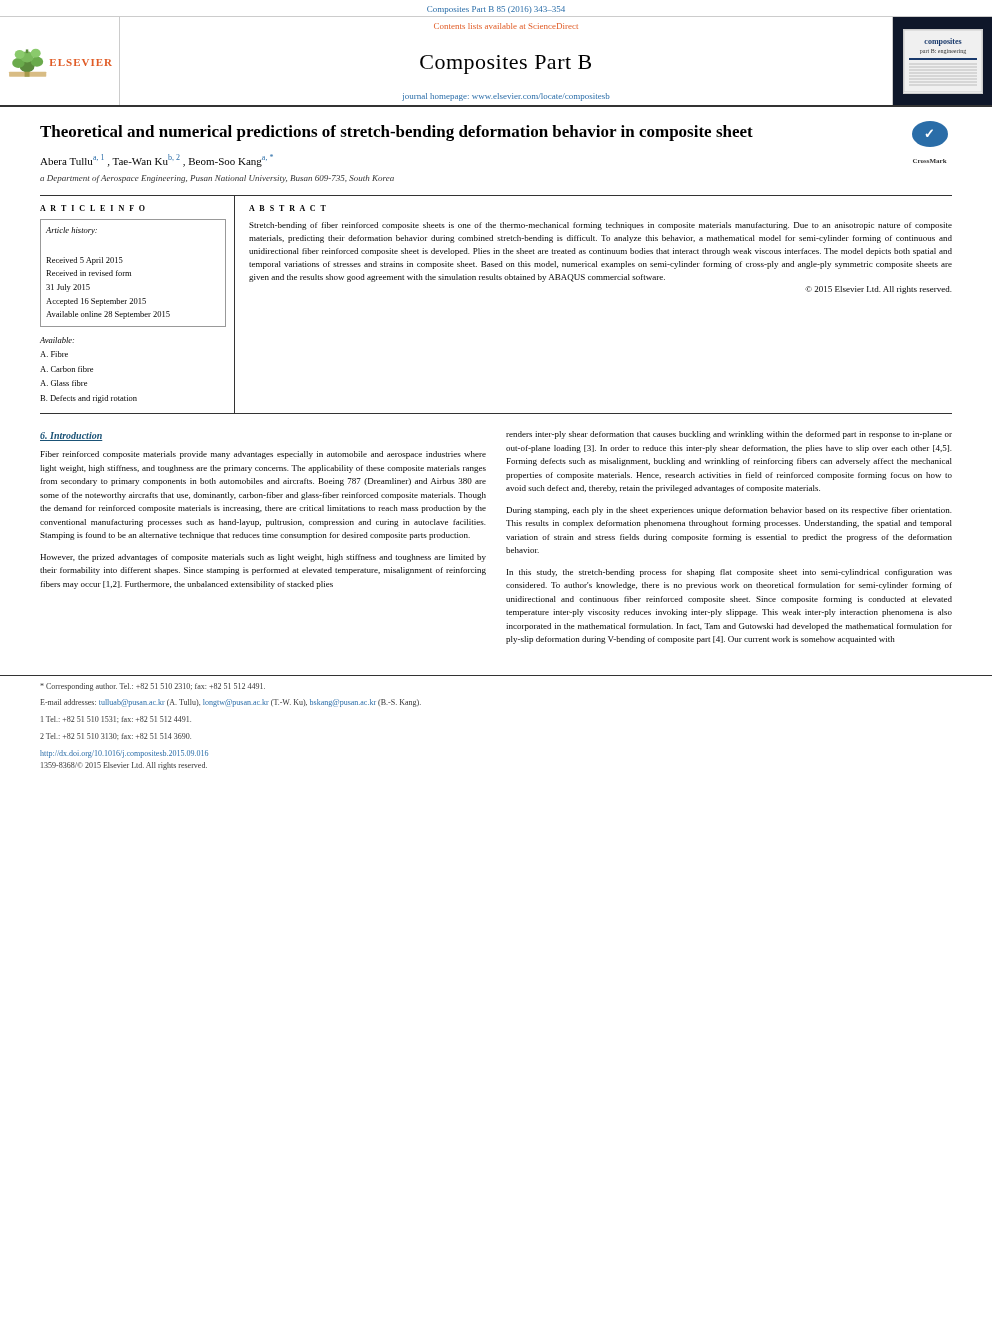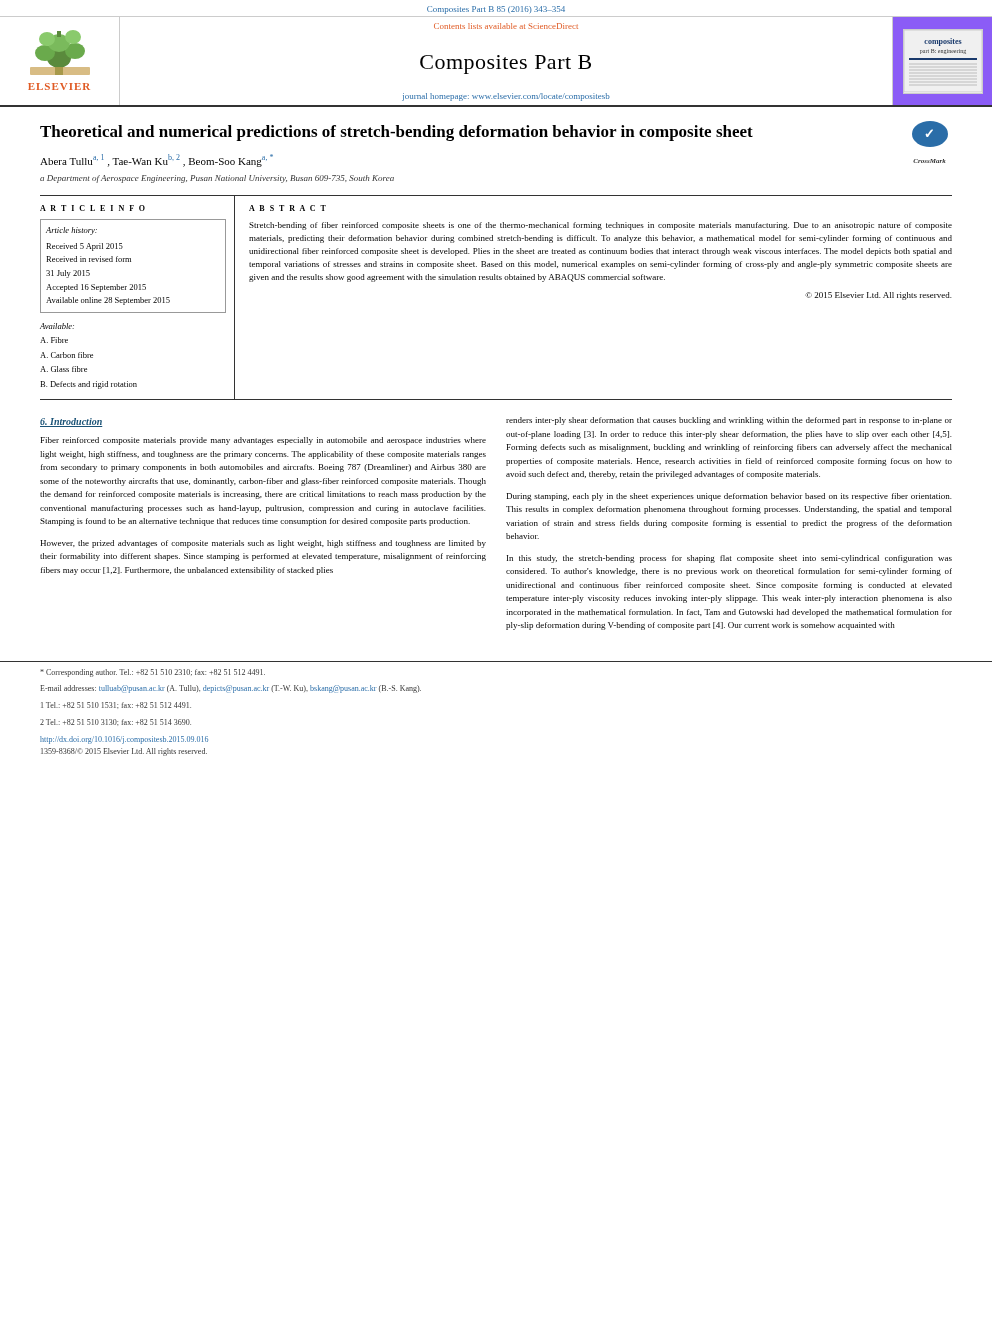--- a/index.html
+++ b/index.html
@@ -26,23 +26,22 @@
       display: flex;
       align-items: stretch;
       border-bottom: 2px solid #333;
       height: 90px;
     }
     .elsevier-logo {
       width: 120px;
       min-width: 120px;
       border-right: 1px solid #ccc;
       display: flex;
-      flex-direction: column;
-      align-items: center;
-      justify-content: flex-start;
+      align-items: center;
+      justify-content: space-between;
       padding: 6px;
     }
     .elsevier-logo .elsevier-tree {
       width: 70px;
       height: 55px;
     }
     .elsevier-wordmark {
       font-size: 11px;
       color: #e05b25;
       font-weight: bold;
@@ -76,21 +75,21 @@
     }
     .journal-homepage span { color: #2a6da8; }
     .composites-logo-box {
       width: 100px;
       min-width: 100px;
       border-left: 1px solid #ccc;
       display: flex;
       align-items: center;
       justify-content: center;
       padding: 6px;
-      background: #8b5cf6;
+      background: #0f172a;
     }
     .composites-logo-img {
       width: 80px;
       height: 65px;
       background: #e8e8e8;
       display: flex;
       flex-direction: column;
       align-items: center;
       justify-content: center;
       font-size: 8px;
@@ -135,21 +134,20 @@
       align-items: center;
       justify-content: center;
       color: white;
       font-size: 16px;
       font-weight: bold;
     }
     .crossmark-label {
       font-size: 7px;
       color: #333;
       margin-top: 10px;
-      font-style: italic;
     }
 
     
     .authors {
       font-size: 11px;
       margin-bottom: 5px;
       color: #000;
     }
     .author-sup {
       font-size: 8px;
@@ -191,21 +189,21 @@
       border: 1px solid #999;
       padding: 4px 5px;
       font-size: 8.5px;
       margin-bottom: 6px;
       line-height: 1.6;
     }
     .history-title {
       font-style: italic;
       font-weight: normal;
       font-size: 8.5px;
-      margin-bottom: 2px;
+      margin-bottom: 16px;
     }
     .keywords-block {
       font-size: 8.5px;
       line-height: 1.7;
     }
     .keywords-title {
       font-style: italic;
       font-size: 8.5px;
     }
     .keyword-item {
@@ -228,21 +226,20 @@
     }
     .abstract-text {
       font-size: 9px;
       line-height: 1.45;
       text-align: justify;
       color: #000;
     }
     .abstract-copyright {
       font-size: 9px;
       text-align: right;
-      margin-top: 6px;
       color: #000;
     }
 
     
     .body-columns {
       display: flex;
       gap: 20px;
       margin-top: 10px;
     }
     .body-col {
@@ -439,21 +436,21 @@
 </div>
 
 <div class="article-footer">
   <div class="footnote-block">
     <span>* Corresponding author. Tel.: +82 51 510 2310; fax: +82 51 512 4491.</span>
   </div>
   <div class="footnote-block">
     <span>E-mail addresses:</span>
     <span style="color:#2a6da8;">tulluab@pusan.ac.kr</span>
     <span>(A. Tullu),</span>
-    <span style="color:#2a6da8;">depicts@pusan.ac.kr</span>
+    <span style="color:#2a6da8;">longtw@pusan.ac.kr</span>
     <span>(T.-W. Ku),</span>
     <span style="color:#2a6da8;">bskang@pusan.ac.kr</span>
     <span>(B.-S. Kang).</span>
   </div>
   <div class="footnote-block">1  Tel.: +82 51 510 1531; fax: +82 51 512 4491.</div>
   <div class="footnote-block">2  Tel.: +82 51 510 3130; fax: +82 51 514 3690.</div>
   <div style="margin-top:4px;">
     <a class="doi-link">http://dx.doi.org/10.1016/j.compositesb.2015.09.016</a>
   </div>
   <div class="copyright-line">1359-8368/© 2015 Elsevier Ltd. All rights reserved.</div>

